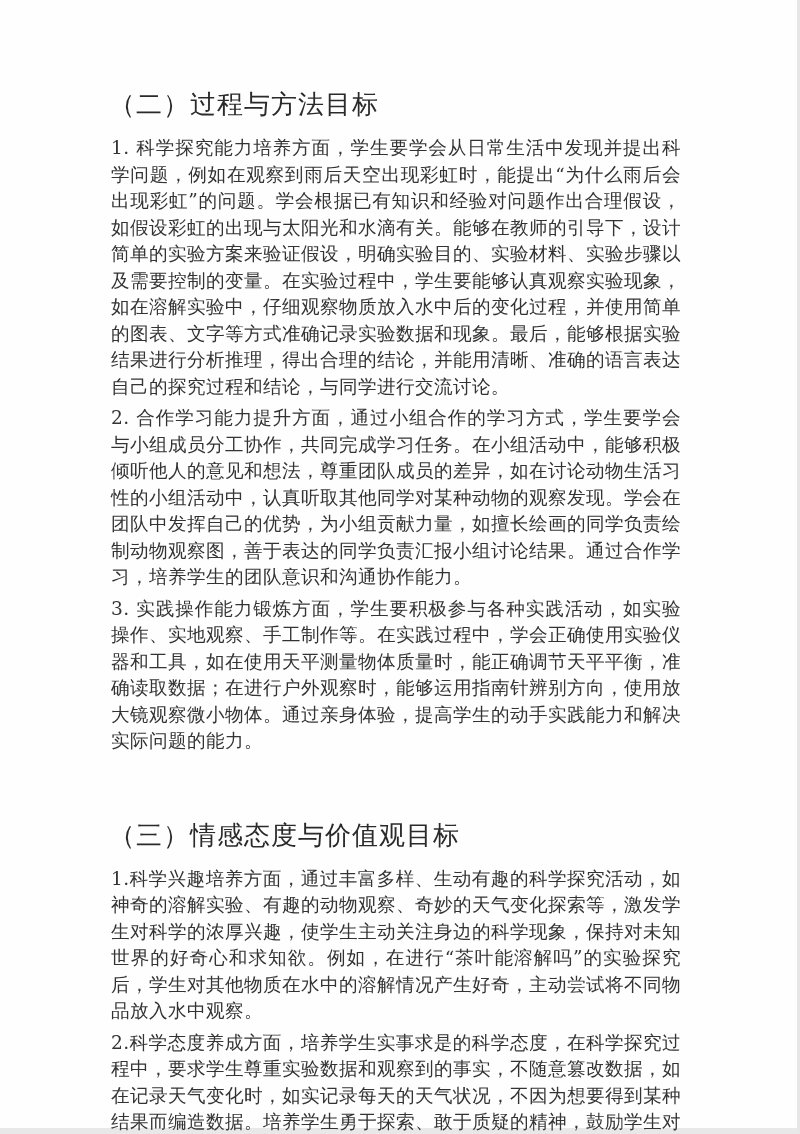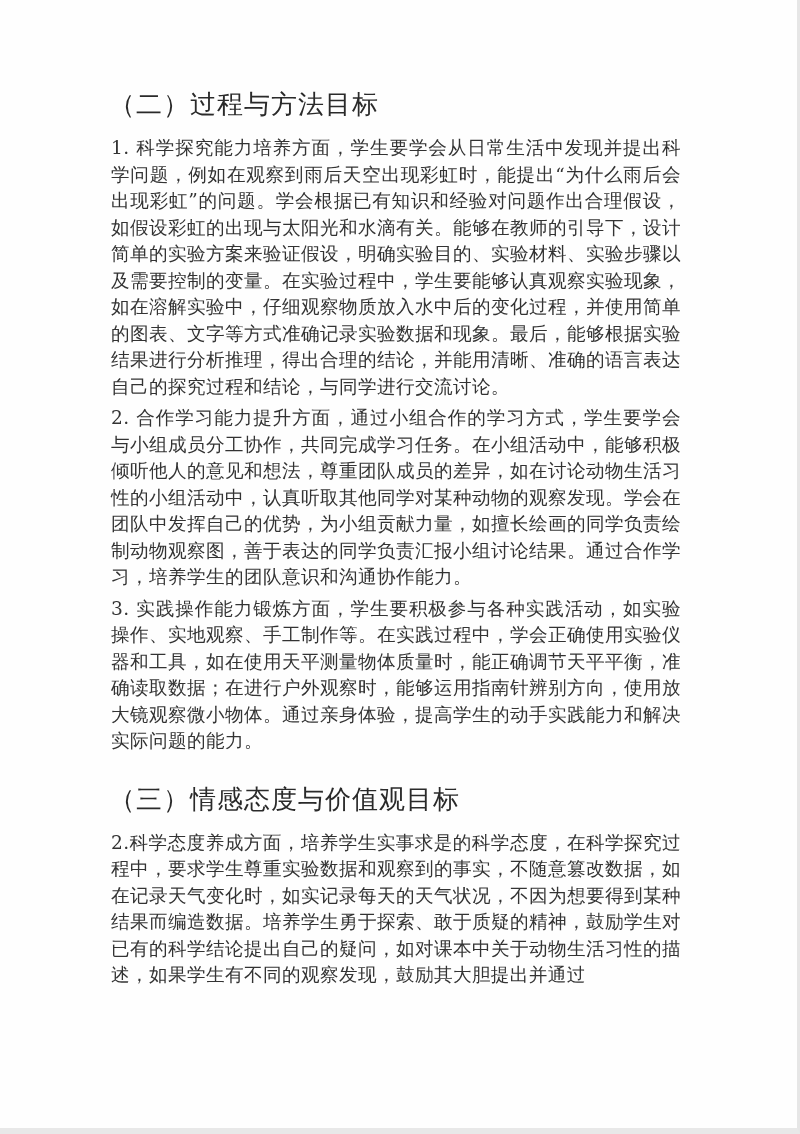--- a/index.html
+++ b/index.html
@@ -33,21 +33,21 @@
       font-family: "Liberation Sans", "DejaVu Sans", sans-serif;
       font-size: 26px;
       font-weight: normal;
       color: #2a2a2a;
       margin: 0 0 0 -2px;
       height: 32px;
       line-height: 32px;
       letter-spacing: 1px;
     }
     .section-heading.h2 {
-      margin-top: 28px;
+      margin-top: 64px;
     }
     .para {
       font-family: "DejaVu Serif", "Liberation Serif", serif;
       font-size: 18.6px;
       line-height: 26.5px;
       color: #333333;
       margin: 0;
       text-align: justify;
       letter-spacing: 0.4px;
     }
@@ -79,16 +79,17 @@
 
 
   <div class="content">
 
     <h2 class="section-heading">（二）过程与方法目标</h2>
     <p class="para">1. 科学探究能力培养方面，学生要学会从日常生活中发现并提出科学问题，例如在观察到雨后天空出现彩虹时，能提出“为什么雨后会出现彩虹”的问题。学会根据已有知识和经验对问题作出合理假设，如假设彩虹的出现与太阳光和水滴有关。能够在教师的引导下，设计简单的实验方案来验证假设，明确实验目的、实验材料、实验步骤以及需要控制的变量。在实验过程中，学生要能够认真观察实验现象，如在溶解实验中，仔细观察物质放入水中后的变化过程，并使用简单的图表、文字等方式准确记录实验数据和现象。最后，能够根据实验结果进行分析推理，得出合理的结论，并能用清晰、准确的语言表达自己的探究过程和结论，与同学进行交流讨论。</p>
     <p class="para">2. 合作学习能力提升方面，通过小组合作的学习方式，学生要学会与小组成员分工协作，共同完成学习任务。在小组活动中，能够积极倾听他人的意见和想法，尊重团队成员的差异，如在讨论动物生活习性的小组活动中，认真听取其他同学对某种动物的观察发现。学会在团队中发挥自己的优势，为小组贡献力量，如擅长绘画的同学负责绘制动物观察图，善于表达的同学负责汇报小组讨论结果。通过合作学习，培养学生的团队意识和沟通协作能力。</p>
     <p class="para">3. 实践操作能力锻炼方面，学生要积极参与各种实践活动，如实验操作、实地观察、手工制作等。在实践过程中，学会正确使用实验仪器和工具，如在使用天平测量物体质量时，能正确调节天平平衡，准确读取数据；在进行户外观察时，能够运用指南针辨别方向，使用放大镜观察微小物体。通过亲身体验，提高学生的动手实践能力和解决实际问题的能力。</p>
 
     <h2 class="section-heading h2">（三）情感态度与价值观目标</h2>
+    <p class="para">1.科学兴趣培养方面，通过丰富多样、生动有趣的科学探究活动，如神奇的溶解实验、有趣的动物观察、奇妙的天气变化探索等，激发学生对科学的浓厚兴趣，使学生主动关注身边的科学现象，保持对未知世界的好奇心和求知欲。例如，在进行“茶叶能溶解吗”的实验探究后，学生对其他物质在水中的溶解情况产生好奇，主动尝试将不同物品放入水中观察。</p>
     <p class="para">2.科学态度养成方面，培养学生实事求是的科学态度，在科学探究过程中，要求学生尊重实验数据和观察到的事实，不随意篡改数据，如在记录天气变化时，如实记录每天的天气状况，不因为想要得到某种结果而编造数据。培养学生勇于探索、敢于质疑的精神，鼓励学生对已有的科学结论提出自己的疑问，如对课本中关于动物生活习性的描述，如果学生有不同的观察发现，鼓励其大胆提出并通过</p>
 
   </div>
 </div>
 
 </body></html>

